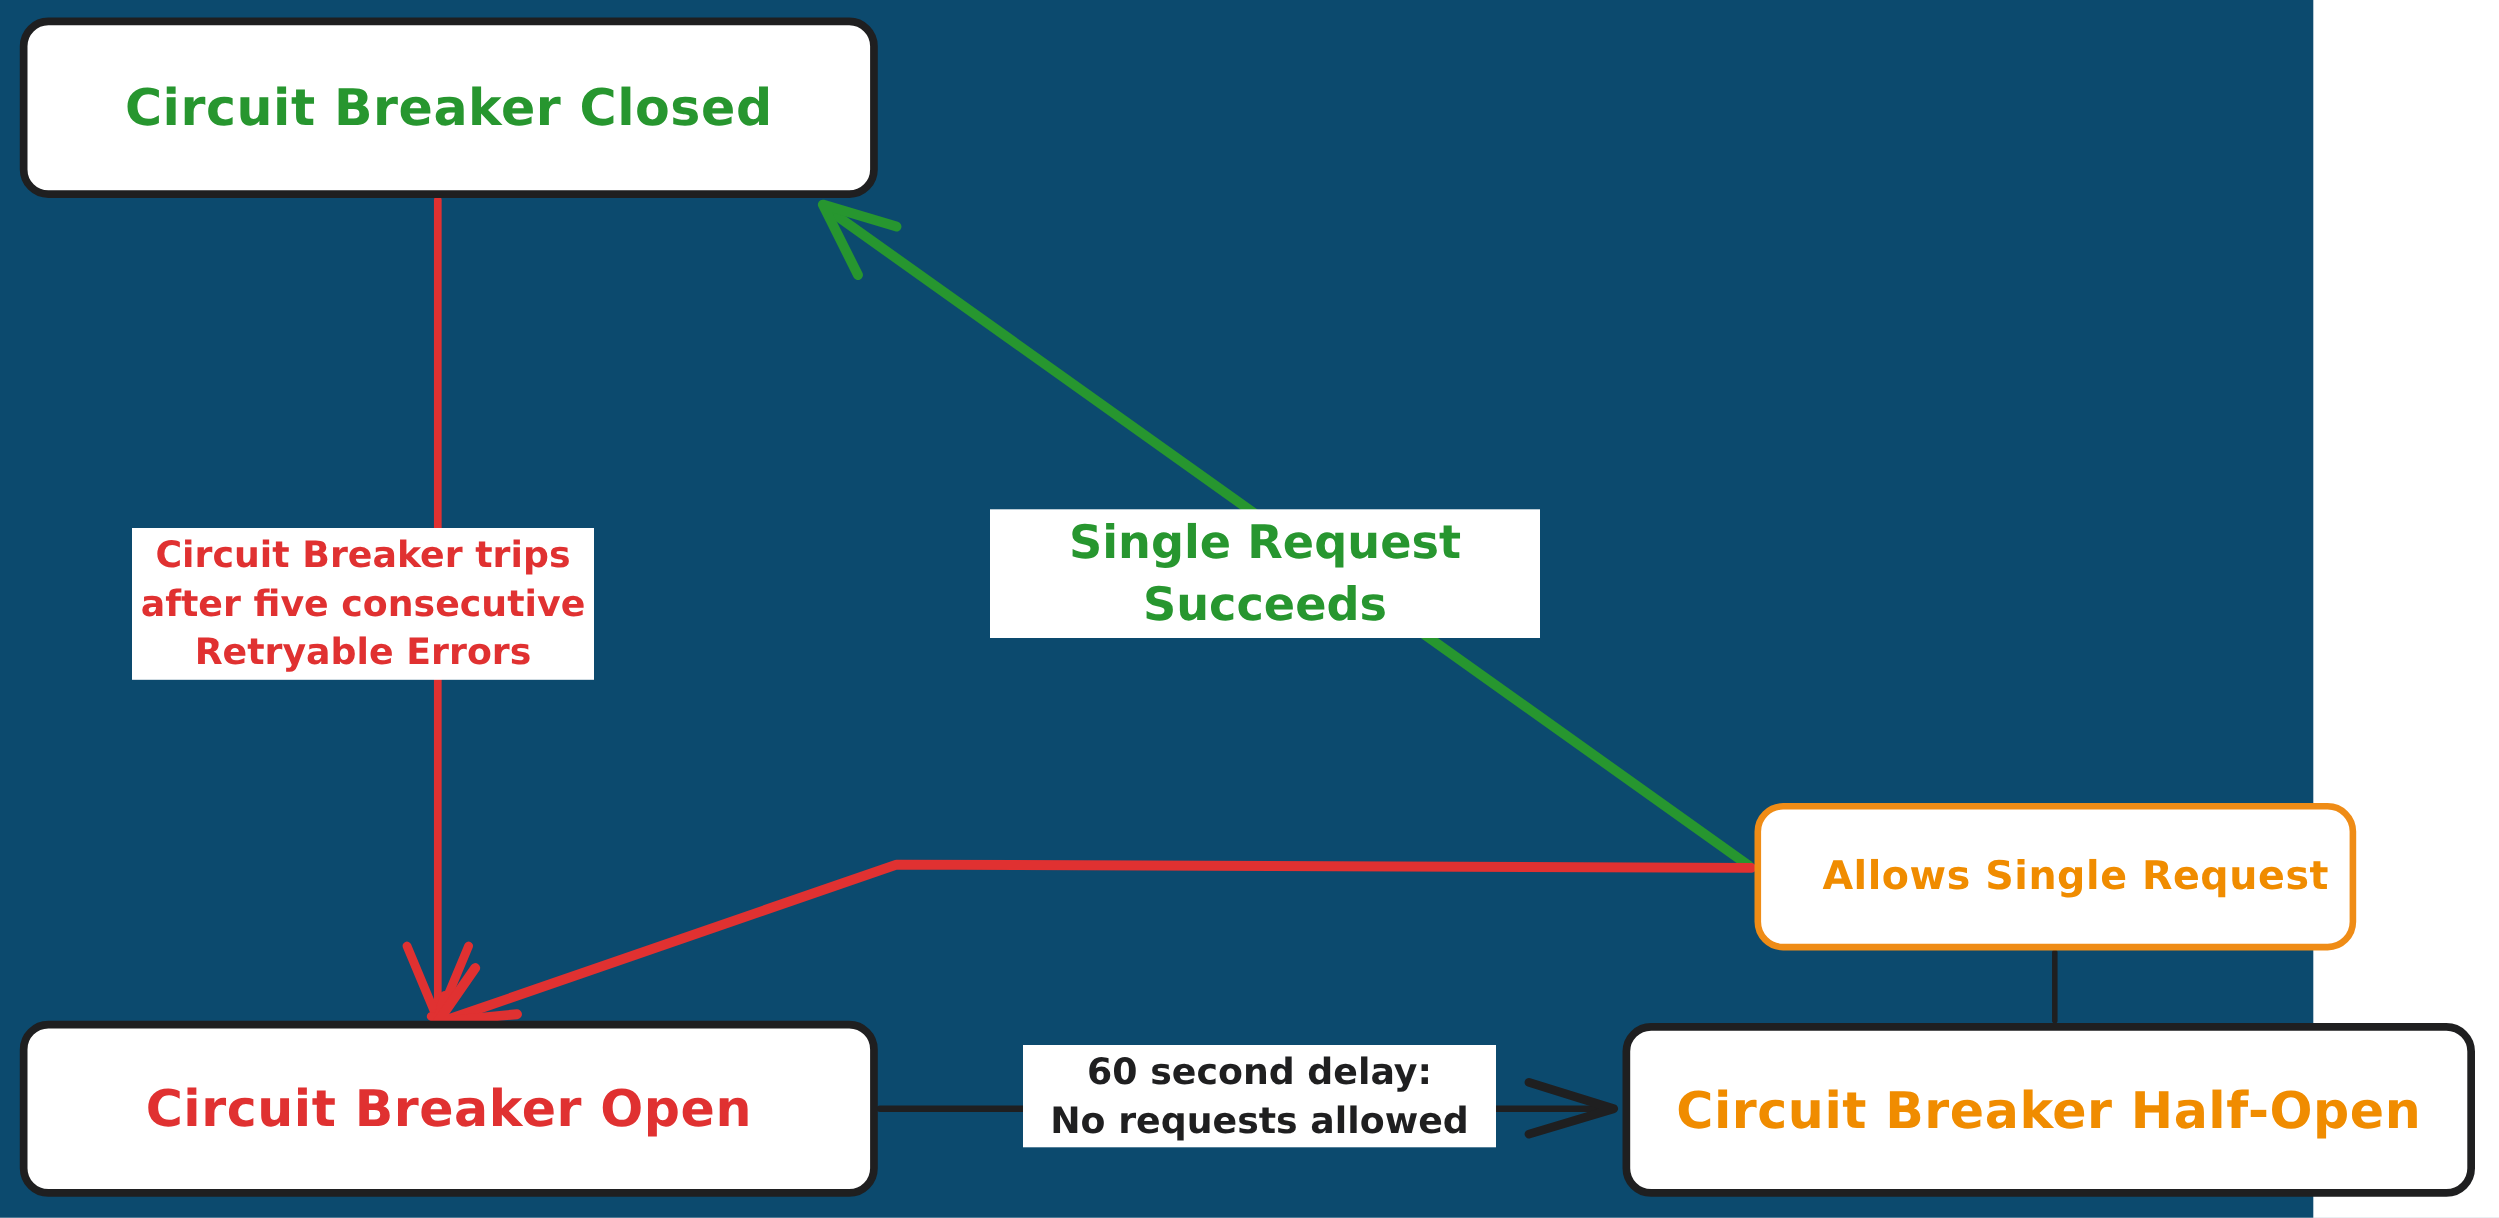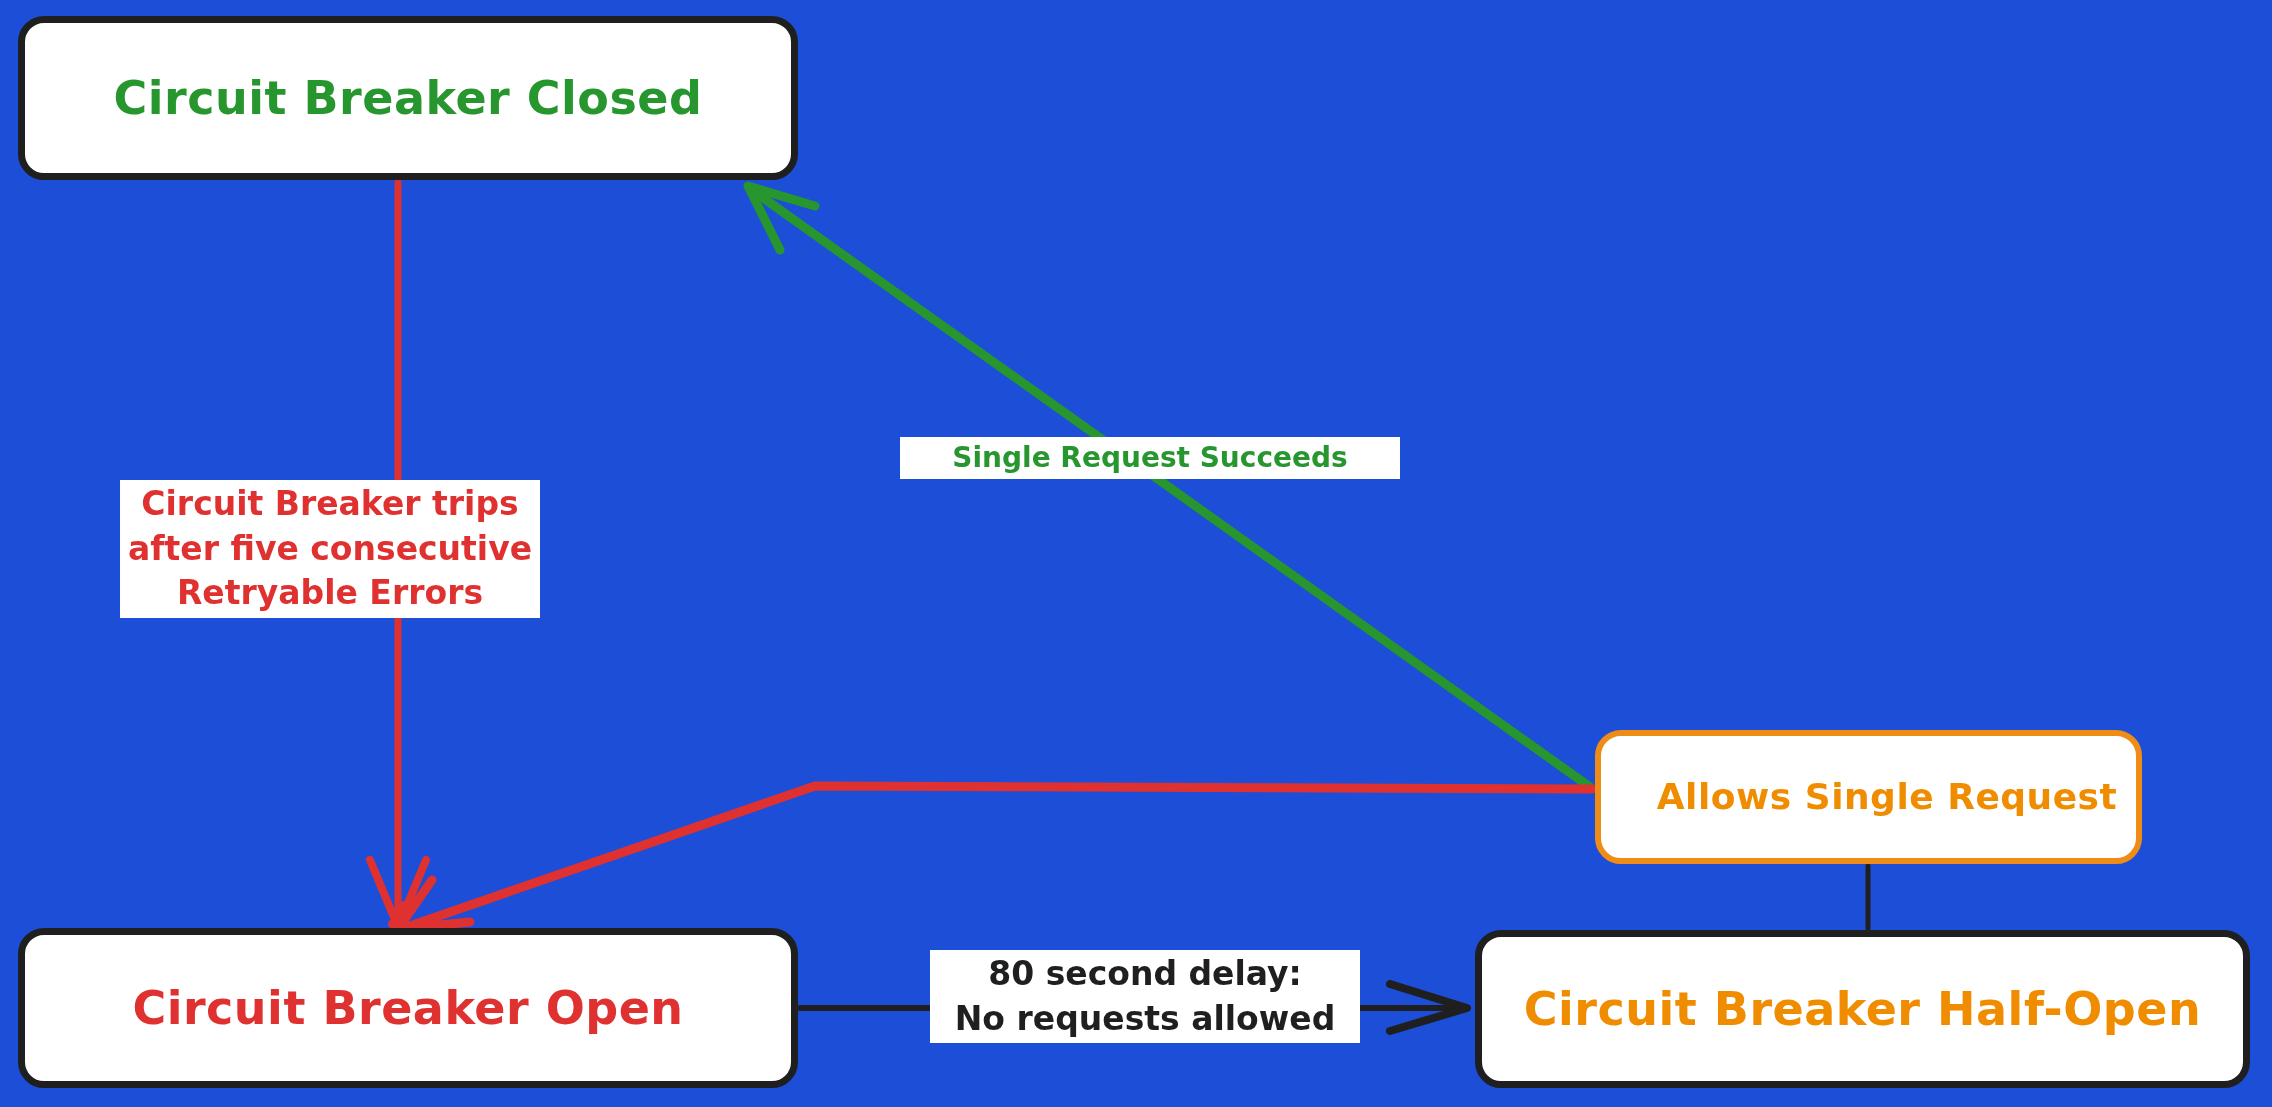--- a/index.html
+++ b/index.html
@@ -9,23 +9,23 @@
     background: #ffffff;
   }
   body {
     width: 2272px;
     height: 1107px;
     font-family: "DejaVu Sans", sans-serif;
     overflow: hidden;
   }
   #diagram-root {
     position: relative;
-    width: 2272px;
+    width: 2103px;
     height: 1107px;
-    background: #1d4ed8;
+    background: #0c4a6e;
   }
   svg.layer {
     position: absolute;
     top: 0;
     left: 0;
     width: 2272px;
     height: 1107px;
   }
   .node {
     position: absolute;
@@ -71,23 +71,23 @@
   }
   #edge-label-trip {
     left: 120px;
     top: 480px;
     width: 420px;
     font-size: 33px;
     color: #e03131;
   }
   #edge-label-succeeds {
     left: 900px;
-    top: 437px;
+    top: 463px;
     width: 500px;
-    font-size: 28px;
+    font-size: 42px;
     color: #27962f;
   }
   #edge-label-fails {
     left: 930px;
     top: 762px;
     width: 420px;
     font-size: 34px;
     color: #e03131;
   }
   #edge-label-delay {
@@ -167,16 +167,16 @@
     <span class="node-label label-orange size-big">Circuit Breaker Half-Open</span>
   </div>
 
   <div class="edge-label" id="edge-label-trip">Circuit Breaker trips
 after five consecutive
 Retryable Errors</div>
 
   <div class="edge-label" id="edge-label-succeeds">Single Request Succeeds</div>
 
 
-  <div class="edge-label" id="edge-label-delay">80 second delay:
+  <div class="edge-label" id="edge-label-delay">60 second delay:
 No requests allowed</div>
 
 </div>
 
 </body></html>

